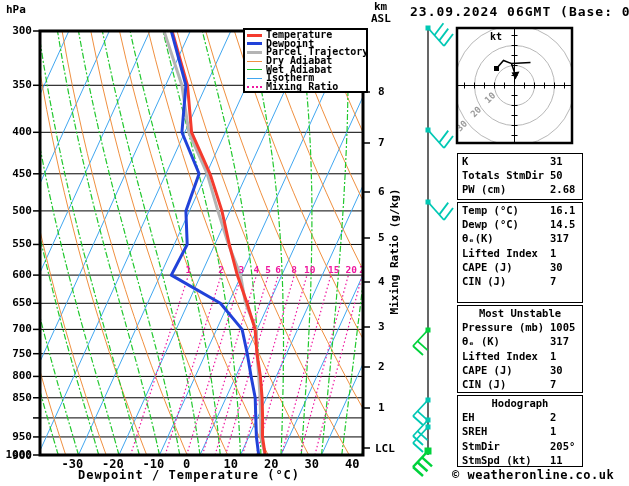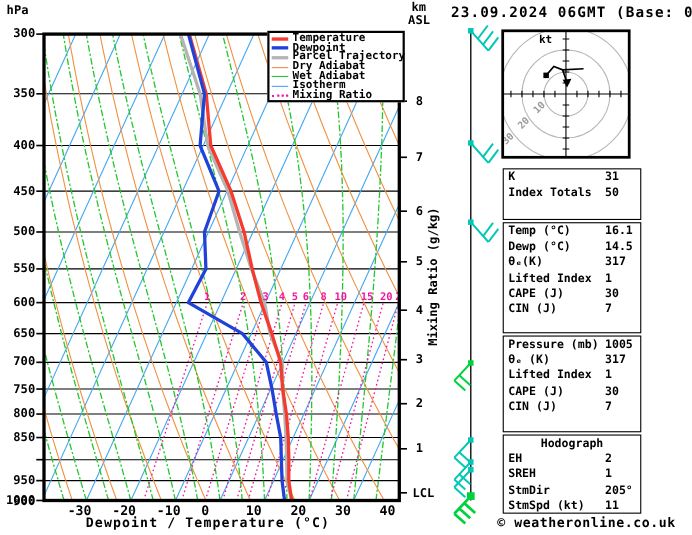--- a/index.html
+++ b/index.html
@@ -326,31 +326,33 @@
         <span class="leg-swatch" style="border-top:2px dotted #ef18a0;"></span>
         <span>Mixing Ratio</span>
       </div>
     </div>
 
   <div class="abs kmlbl" style="left:461px;top:31px;font-size:10px;padding-left:29px;">kt</div>
 
   <div id="tables">
       <div class="abs tbl" style="left:457px;top:153px;width:126px;height:47px;">
         <div class="tbl-row" style=""><span>K</span><span class="val">31</span></div>
-        <div class="tbl-row" style=""><span>Index Totals</span><span class="val">50</span></div>
+        <div class="tbl-row" style=""><span>Totals StmDir</span><span class="val">50</span></div>
+        <div class="tbl-row" style=""><span>PW (cm)</span><span class="val">2.68</span></div>
       </div>
       <div class="abs tbl" style="left:457px;top:202px;width:126px;height:101px;">
         <div class="tbl-row" style=""><span>Temp (°C)</span><span class="val">16.1</span></div>
         <div class="tbl-row" style=""><span>Dewp (°C)</span><span class="val">14.5</span></div>
         <div class="tbl-row" style=""><span>θₑ(K)</span><span class="val">317</span></div>
         <div class="tbl-row" style=""><span>Lifted Index</span><span class="val">1</span></div>
         <div class="tbl-row" style=""><span>CAPE (J)</span><span class="val">30</span></div>
         <div class="tbl-row" style=""><span>CIN (J)</span><span class="val">7</span></div>
       </div>
       <div class="abs tbl" style="left:457px;top:305px;width:126px;height:88px;">
+        <div class="tbl-title" style="">Most Unstable</div>
         <div class="tbl-row" style=""><span>Pressure (mb)</span><span class="val">1005</span></div>
         <div class="tbl-row" style=""><span>θₑ (K)</span><span class="val">317</span></div>
         <div class="tbl-row" style=""><span>Lifted Index</span><span class="val">1</span></div>
         <div class="tbl-row" style=""><span>CAPE (J)</span><span class="val">30</span></div>
         <div class="tbl-row" style=""><span>CIN (J)</span><span class="val">7</span></div>
       </div>
       <div class="abs tbl" style="left:457px;top:395px;width:126px;height:72px;">
         <div class="tbl-title" style="">Hodograph</div>
         <div class="tbl-row" style=""><span>EH</span><span class="val">2</span></div>
         <div class="tbl-row" style=""><span>SREH</span><span class="val">1</span></div>

